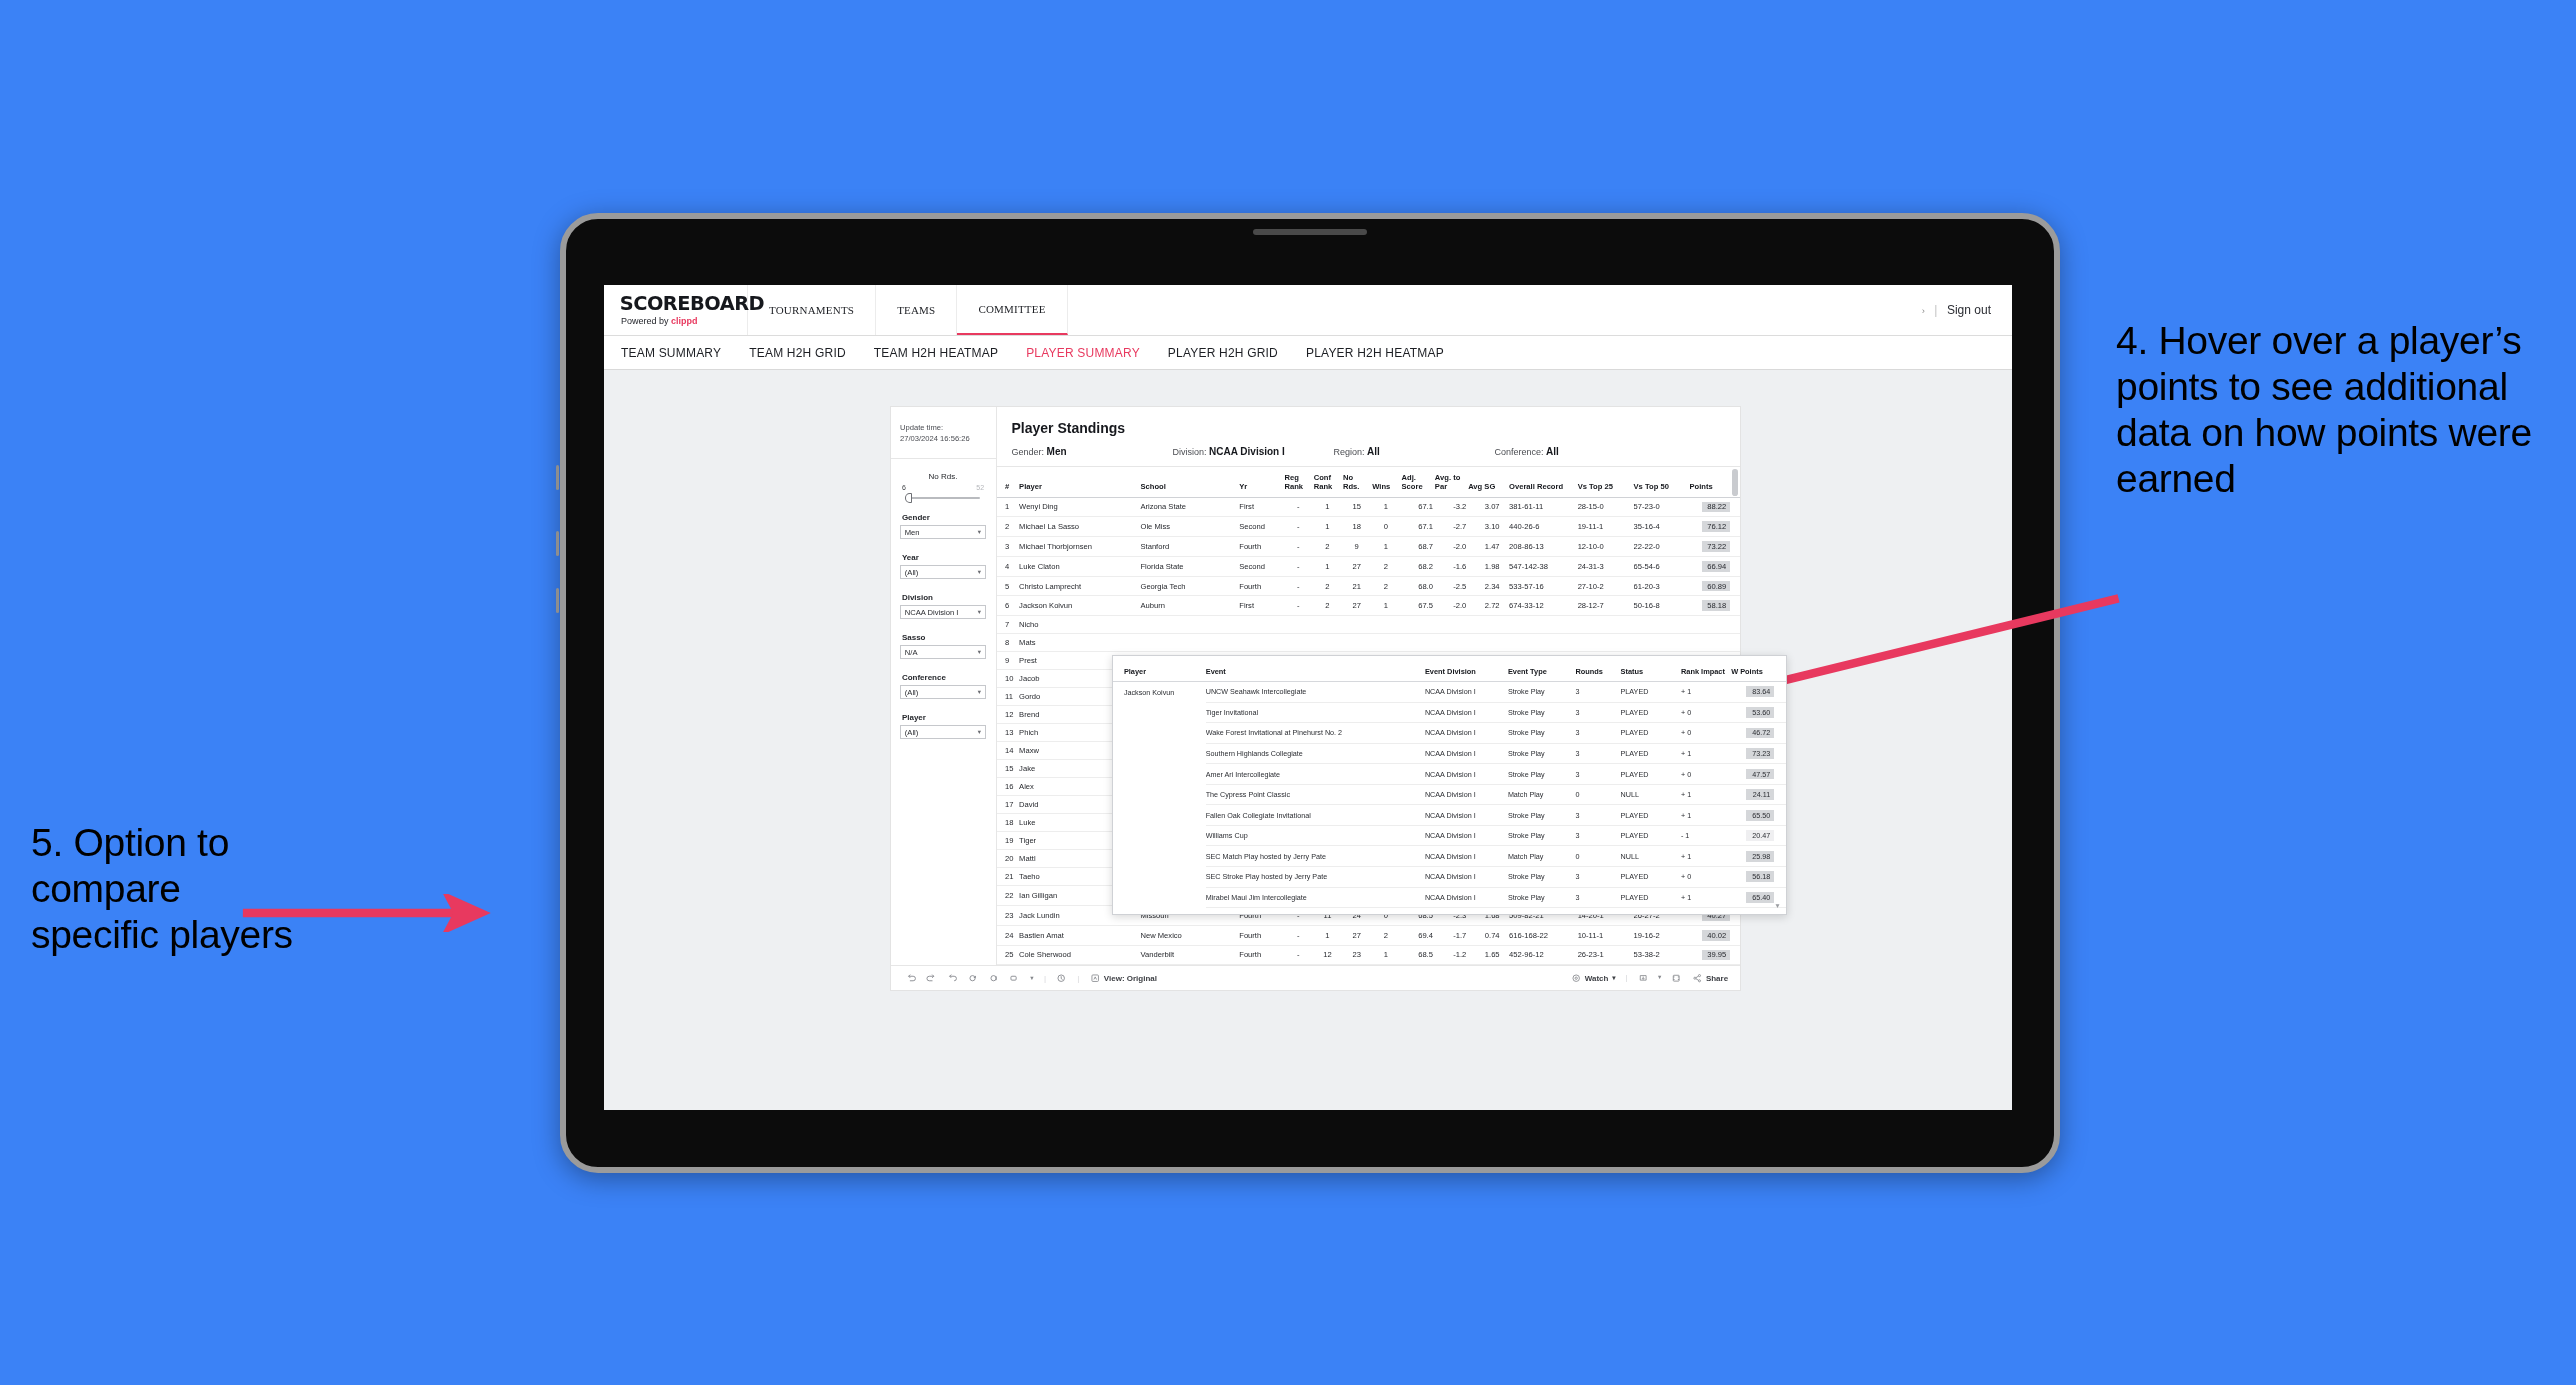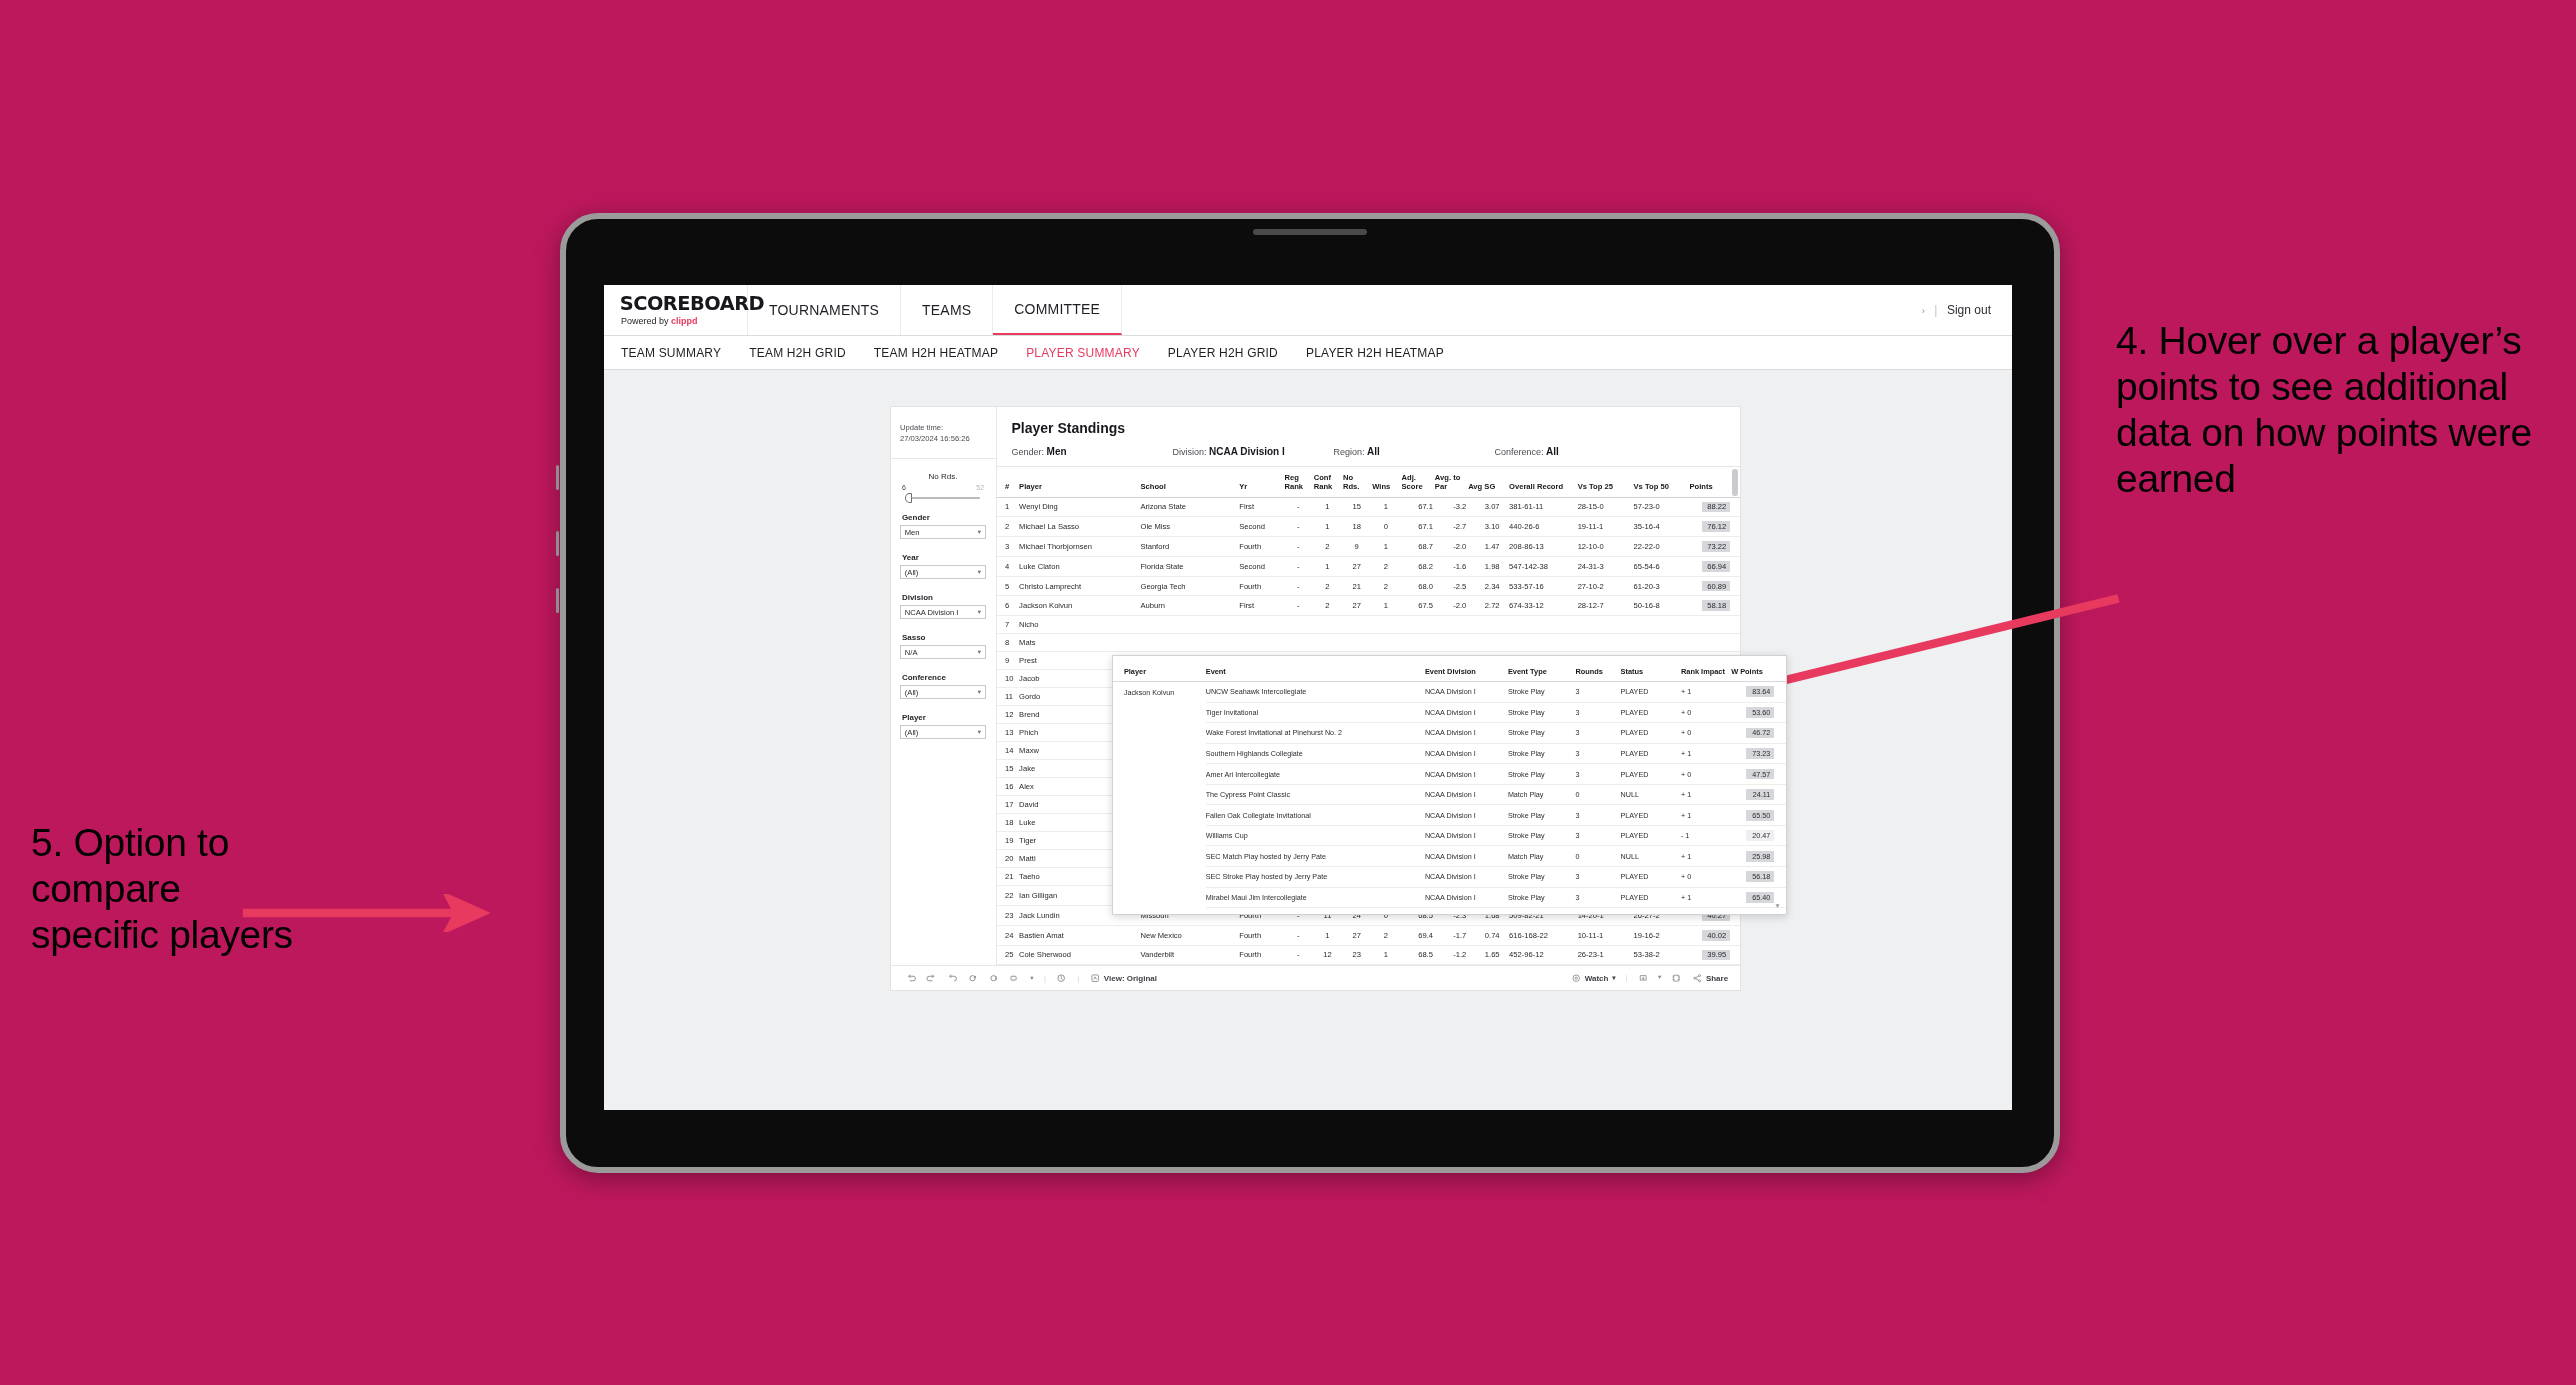--- a/index.html
+++ b/index.html
@@ -2,21 +2,21 @@
 <html style="font-size:15px"><head>
 <meta charset="utf-8">
 <style>
   * { box-sizing: border-box; margin: 0; padding: 0; }
   html, body {
     width: 2576px; height: 1386px;
     background: #ffffff;
     font-family: "Liberation Sans", sans-serif;
     overflow: hidden;
   }
-  .stage { position: relative; width: 2576px; height: 1386px; background: #be185d; }
+  .stage { position: relative; width: 2576px; height: 1386px; background: #3b82f6; }
 
   
   .tablet {
     position: absolute; left: 560px; top: 213px;
     width: 1500px; height: 960px;
     background: #0c0c0c;
     border-radius: 38px;
     border: 6.6px solid #9b9b9b;
     box-shadow: 0 5.7px 26.5px rgba(0,0,0,.35);
   }
@@ -50,22 +50,22 @@
   .brand-title {
     font-family: "DejaVu Sans", sans-serif;
     font-weight: 700; font-size: 19px; letter-spacing: -0.5px; color: #16181d;
     line-height: 1; transform: scaleX(1.02);
   }
   .brand-sub { font-size: 9px; color: #23252b; margin-top: 3.8px; white-space: nowrap; }
   .brand-sub .clippd { color: #e8395f; font-weight: 700; }
   .mainnav { display: flex; align-items: stretch; }
   .mainnav-item {
     display: flex; align-items: center; padding: 0 21px;
-    font-size: 14px; color: #1d1f24; letter-spacing: 0.2px;
-    border-right: 0.9px solid #ececec; cursor: pointer; white-space: nowrap;
+    font-size: 11px; color: #1d1f24; letter-spacing: 0.2px;
+    border-right: 0.9px solid #ececec; cursor: pointer; white-space: nowrap; font-family: Liberation Serif, serif;
   }
   .mainnav-item.active { border-bottom: 2.8px solid #e8395f; }
   .appbar-right {
     margin-left: auto; display: flex; align-items: center; gap: 9.5px;
     padding-right: 21px; font-size: 12px; color: #2b2d33;
   }
   .appbar-right .caret { color: #888; font-size: 9.5px; }
   .appbar-right .sep { color: #c3c3c3; }
   .signout { cursor: pointer; }
 

